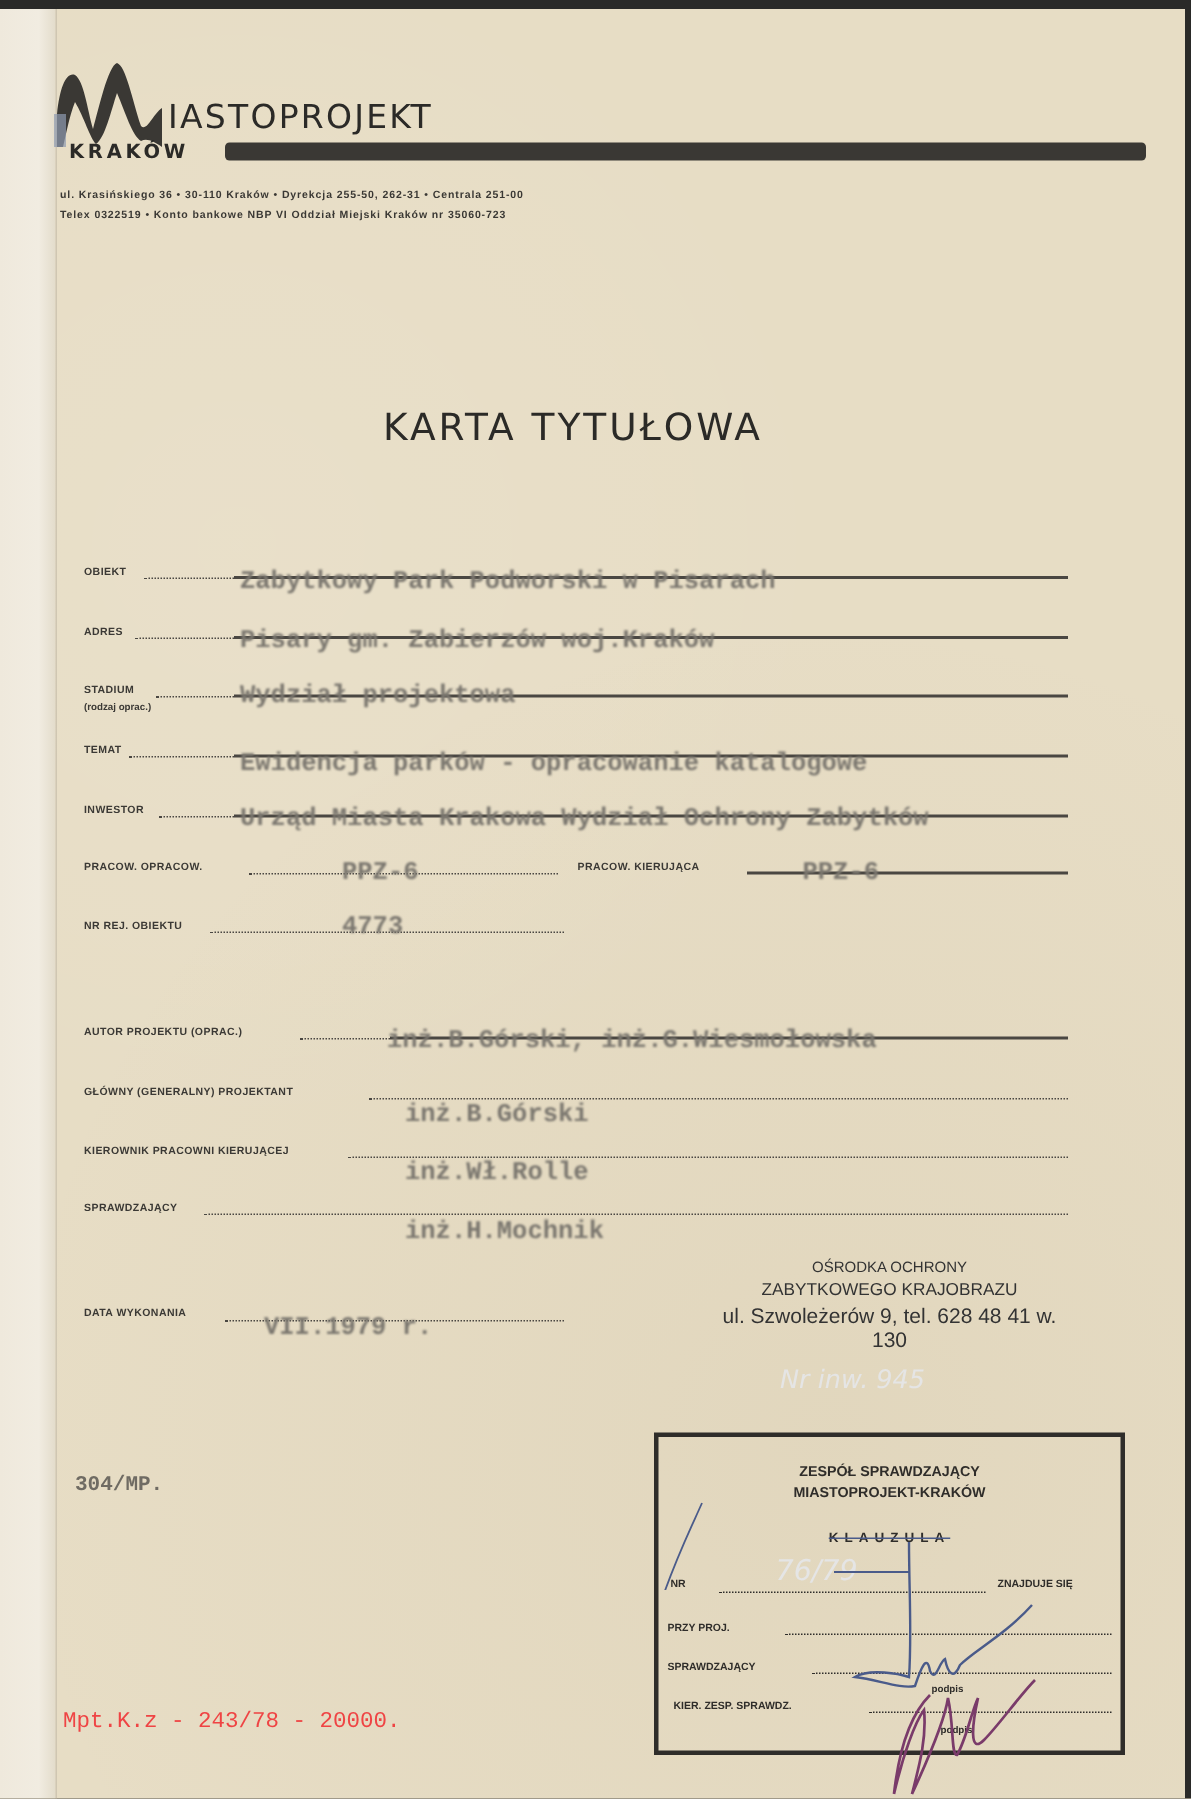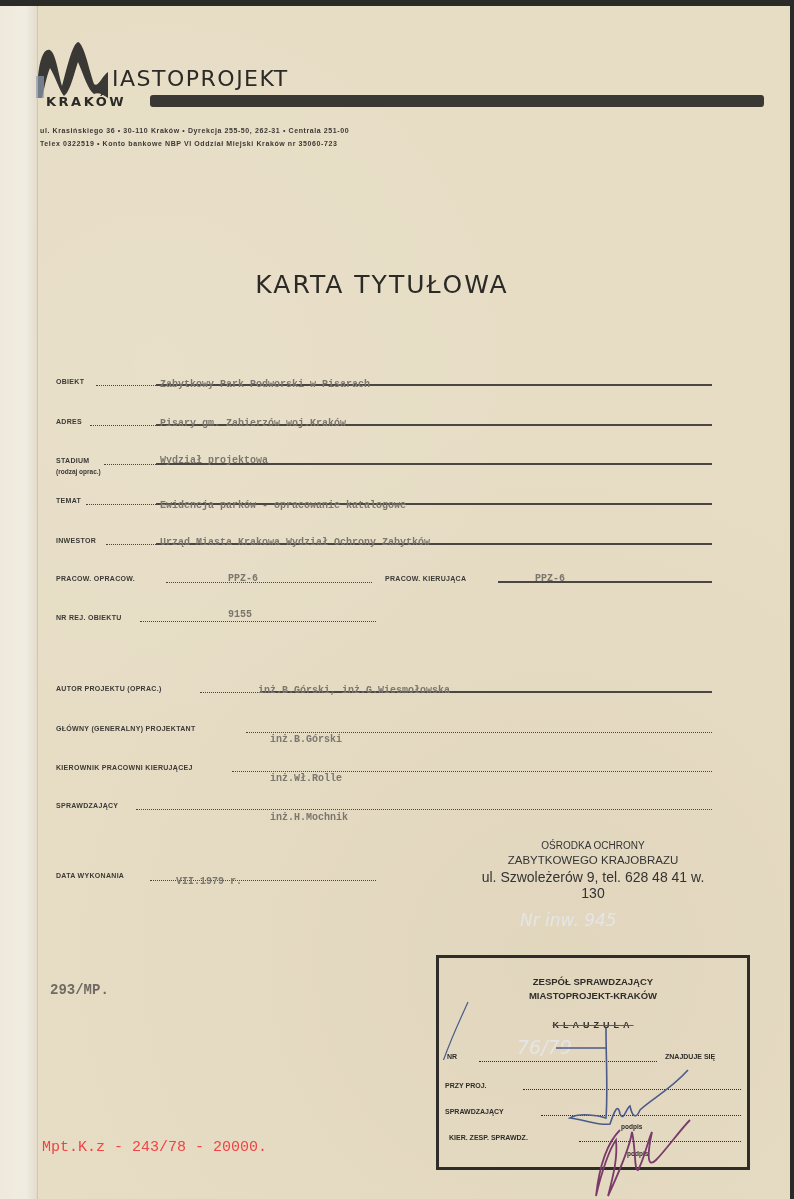--- a/index.html
+++ b/index.html
@@ -52,21 +52,21 @@
     
     .f-label {
       font-size: 7px; font-weight: bold; color: #3b3935; letter-spacing: 0.3px; white-space: nowrap;
     }
     .f-sub { font-size: 6.5px; font-weight: bold; color: #3b3935; }
     .f-line {
       height: 0; border-top: 1px dotted #4a4742;
     }
     .f-line.solid { border-top: 2px solid #4a4742; }
     .f-value {
-      font-family: "Liberation Mono", monospace; font-size: 10px; color: #7b776f;
+      font-family: "Liberation Mono", monospace; font-size: 17px; color: #7b776f;
       white-space: nowrap; filter: blur(0.6px); font-weight: bold;
     }
 
     
     .arch {
       left: 478px; top: 838px; width: 230px; text-align: center; color: #333;
     }
     .arch .t1 { font-family: "Liberation Serif", serif; font-size: 15px; letter-spacing: 5px; }
     .arch .t2 { font-size: 10px; margin-top: 2px; }
     .arch .t3 { font-size: 11.5px; margin-top: 3px; }
@@ -136,21 +136,21 @@
 
 <div class="abs f-label" style="left:56px; top:575px;">PRACOW. OPRACOW.</div>
 <div class="abs f-line" style="left:166px; top:582px; width:206px;"></div>
 <div class="abs f-value" style="left:228px; top:573px;">PPZ-6</div>
 <div class="abs f-label" style="left:385px; top:575px;">PRACOW. KIERUJĄCA</div>
 <div class="abs f-line solid" style="left:498px; top:581px; width:214px;"></div>
 <div class="abs f-value" style="left:535px; top:573px;">PPZ-6</div>
 
 <div class="abs f-label" style="left:56px; top:614px;">NR REJ. OBIEKTU</div>
 <div class="abs f-line" style="left:140px; top:621px; width:236px;"></div>
-<div class="abs f-value" style="left:228px; top:609px;">9155</div>
+<div class="abs f-value" style="left:228px; top:609px;">4773</div>
 
 <div class="abs f-label" style="left:56px; top:685px;">AUTOR PROJEKTU (OPRAC.)</div>
 <div class="abs f-line" style="left:200px; top:692px; width:60px;"></div>
 <div class="abs f-line solid" style="left:260px; top:691px; width:452px;"></div>
 <div class="abs f-value" style="left:258px; top:685px;">inż.B.Górski, inż.G.Wiesmołowska</div>
 
 <div class="abs f-label" style="left:56px; top:725px;">GŁÓWNY (GENERALNY) PROJEKTANT</div>
 <div class="abs f-line" style="left:246px; top:732px; width:466px;"></div>
 <div class="abs f-value" style="left:270px; top:734px;">inż.B.Górski</div>
 
@@ -166,21 +166,21 @@
 <div class="abs f-line" style="left:150px; top:880px; width:226px;"></div>
 <div class="abs f-value" style="left:176px; top:876px;">VII.1979 r.</div>
 
 <div class="abs arch">
   <div class="t2">OŚRODKA OCHRONY</div>
   <div class="t3">ZABYTKOWEGO KRAJOBRAZU</div>
   <div class="t4">ul. Szwoleżerów 9, tel. 628 48 41 w. 130</div>
 </div>
 <div class="abs hand" style="left:520px; top:910px; font-size:17px;">Nr inw. 945</div>
 
-<div class="abs typed" style="left:50px; top:982px; font-size:14px; font-weight:bold; color:#6f6b63; filter:blur(0.5px);">293/MP.</div>
+<div class="abs typed" style="left:50px; top:982px; font-size:14px; font-weight:bold; color:#6f6b63; filter:blur(0.5px);">304/MP.</div>
 
 <div class="abs stamp">
   <div class="abs stamp-head" style="top:18px;">ZESPÓŁ SPRAWDZAJĄCY</div>
   <div class="abs stamp-head" style="top:32px;">MIASTOPROJEKT-KRAKÓW</div>
   <div class="abs stamp-head" style="top:62px; letter-spacing:4px; font-size:9px; text-decoration: line-through; text-decoration-color:#4a5b8a;">KLAUZULA</div>
 
   <div class="abs st-label" style="left:8px; top:95px;">NR</div>
   <div class="abs st-line" style="left:40px; top:103px; width:178px;"></div>
   <div class="abs hand" style="left:78px; top:78px; font-size:19px;">76/79</div>
   <div class="abs st-label" style="left:226px; top:95px;">ZNAJDUJE SIĘ</div>

